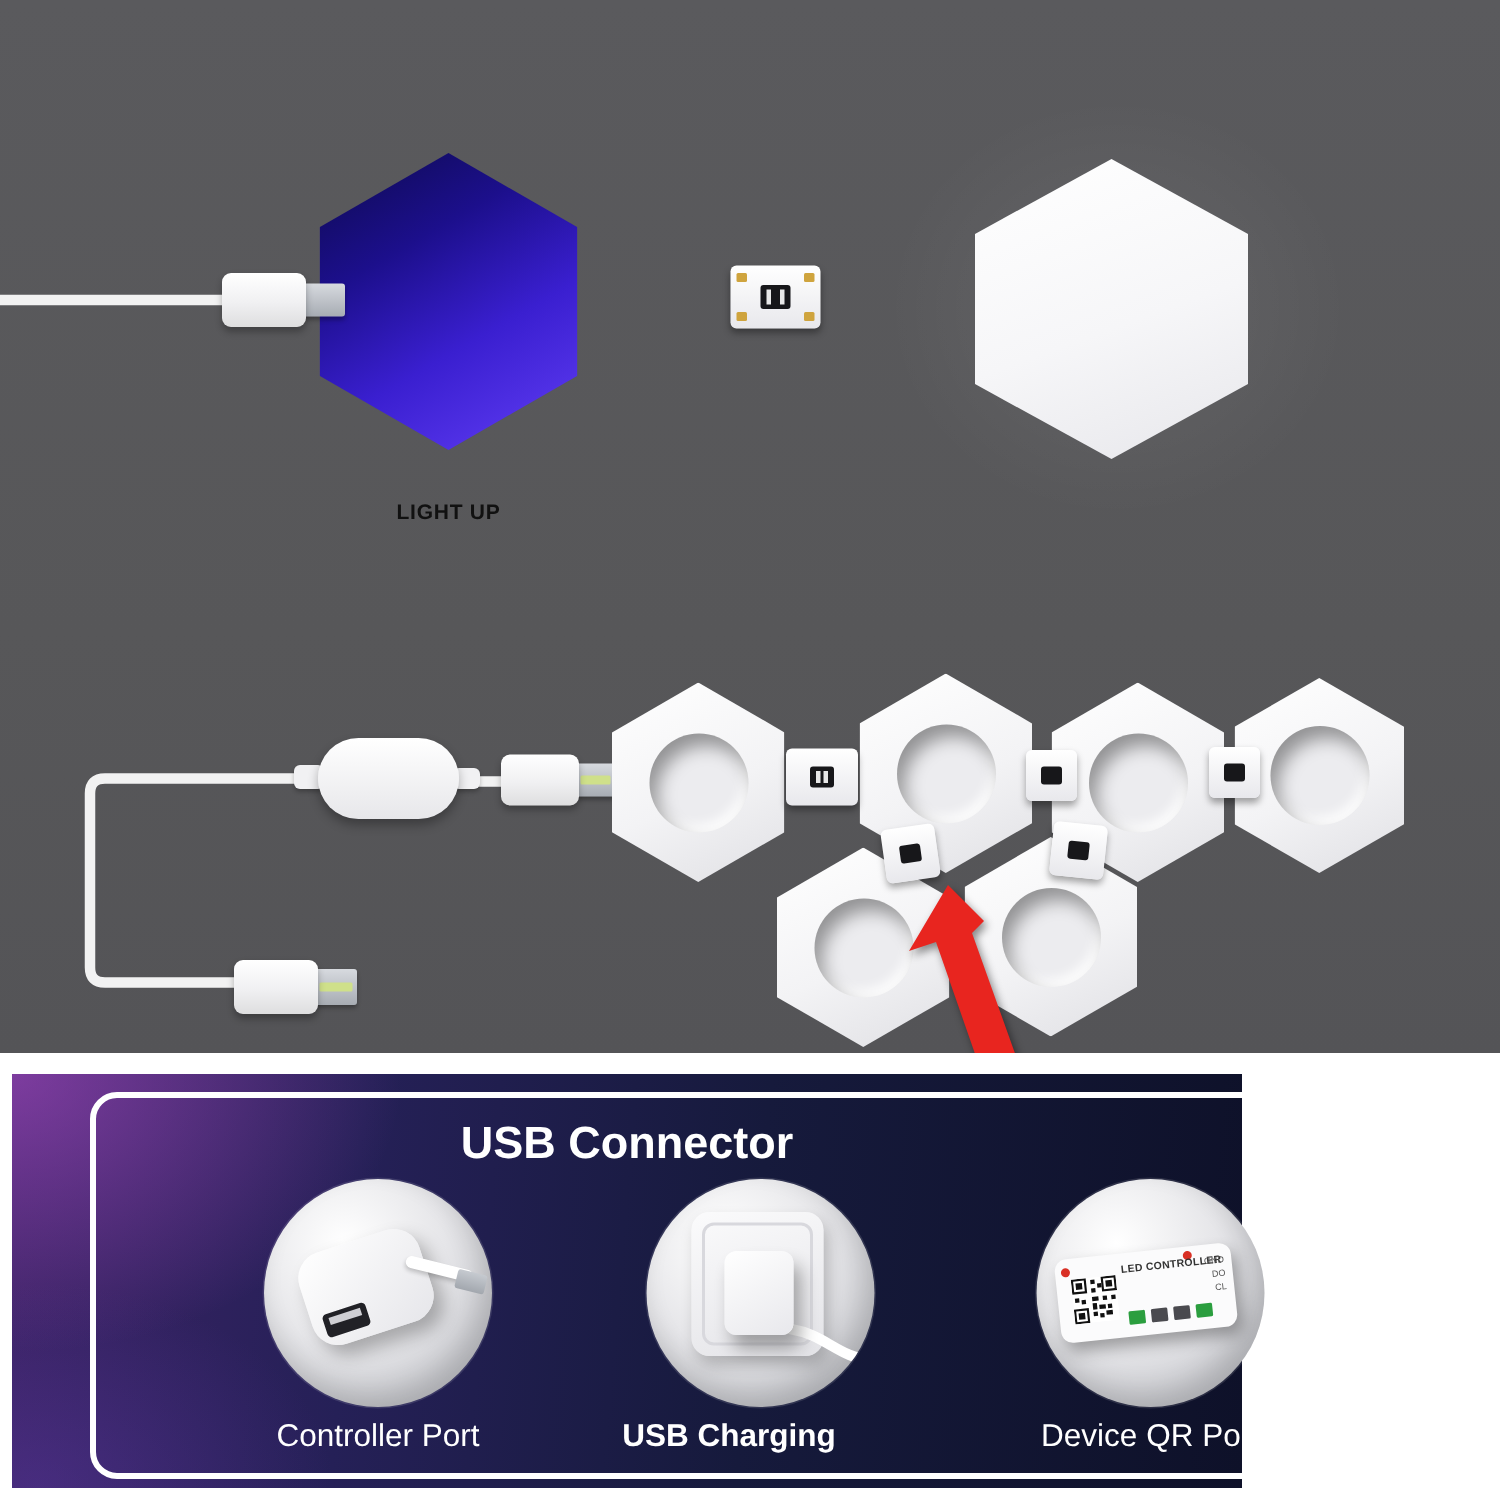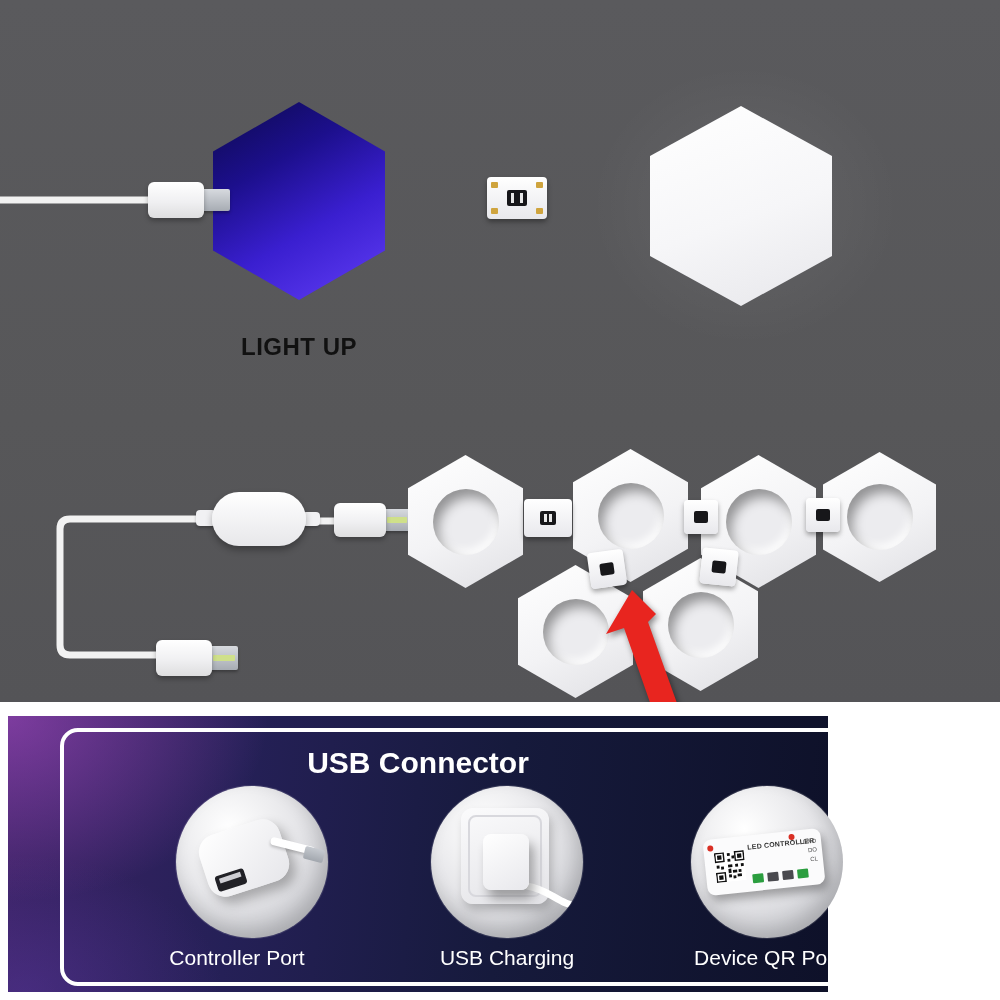--- a/index.html
+++ b/index.html
@@ -24,21 +24,21 @@
     filter:drop-shadow(0 0 30px rgba(80,50,235,.55));
   }
   .hex-unlit {
     left:650px; top:106px; width:182px; height:200px;
     background:linear-gradient(160deg,#ffffff 0%, #f6f6f8 55%, #e7e7eb 100%);
     filter:drop-shadow(0 0 16px rgba(255,255,255,.28));
   }
 
   .section-label {
     position:absolute; width:200px; text-align:center;
-    color:#111; font-size:24px; font-weight:700; letter-spacing:.5px;
+    color:#111; font-size:14px; font-weight:700; letter-spacing:.5px;
   }
   .label-lightup { left:199px; top:333px; }
   .label-notlit  { left:641px; top:333px; }
 
   .cables-svg { position:absolute; left:0; top:0; width:1000px; height:702px; pointer-events:none; }
 
   .usb-plug-body {
     position:absolute; border-radius:6px;
     background:linear-gradient(180deg,#ffffff 0%, #f0f0f2 55%, #dededf 100%);
     box-shadow:0 3px 5px rgba(0,0,0,.28);
@@ -129,21 +129,21 @@
   .photo-circle {
     position:absolute; top:70px; width:152px; height:152px; border-radius:50%; overflow:hidden;
     background:radial-gradient(circle at 35% 28%, #ffffff 0%, #e6e6e9 45%, #cccdd2 78%, #bfbfc5 100%);
     box-shadow:inset -6px -10px 18px rgba(0,0,0,.16), 0 0 0 1px rgba(255,255,255,.12);
   }
   .circle-1 { left:168px; }
   .circle-2 { left:423px; }
   .circle-3 { left:683px; }
 
   .circle-label { position:absolute; top:230px; width:260px; text-align:center; color:#fff; font-size:21px; }
-  .clabel-1 { left:99px; } .clabel-2 { left:369px; } .clabel-3 { left:629px; }
+  .clabel-1 { left:114px; } .clabel-2 { left:348px;font-weight:bold; } .clabel-3 { left:629px; }
 
   
   .c1-body { position:absolute; left:26px; top:40px; width:84px; height:64px; border-radius:18px; transform:rotate(-18deg);
              background:linear-gradient(145deg,#ffffff,#e6e6ea); box-shadow:4px 8px 12px rgba(0,0,0,.28); }
   .c1-port { position:absolute; left:40px; top:86px; width:30px; height:16px; background:#212126; border-radius:3px; transform:rotate(-18deg); }
   .c1-port i { position:absolute; left:4px; right:4px; top:3px; height:5px; background:#cfcfd4; }
   .c1-cable { position:absolute; left:94px; top:56px; width:46px; height:8px; background:#fff; border-radius:4px; transform:rotate(14deg); box-shadow:0 2px 3px rgba(0,0,0,.2); }
   .c1-tip { position:absolute; left:128px; top:62px; width:20px; height:13px; background:linear-gradient(#c6cad0,#a2a7ae); border-radius:2px; transform:rotate(14deg); }
 
   

